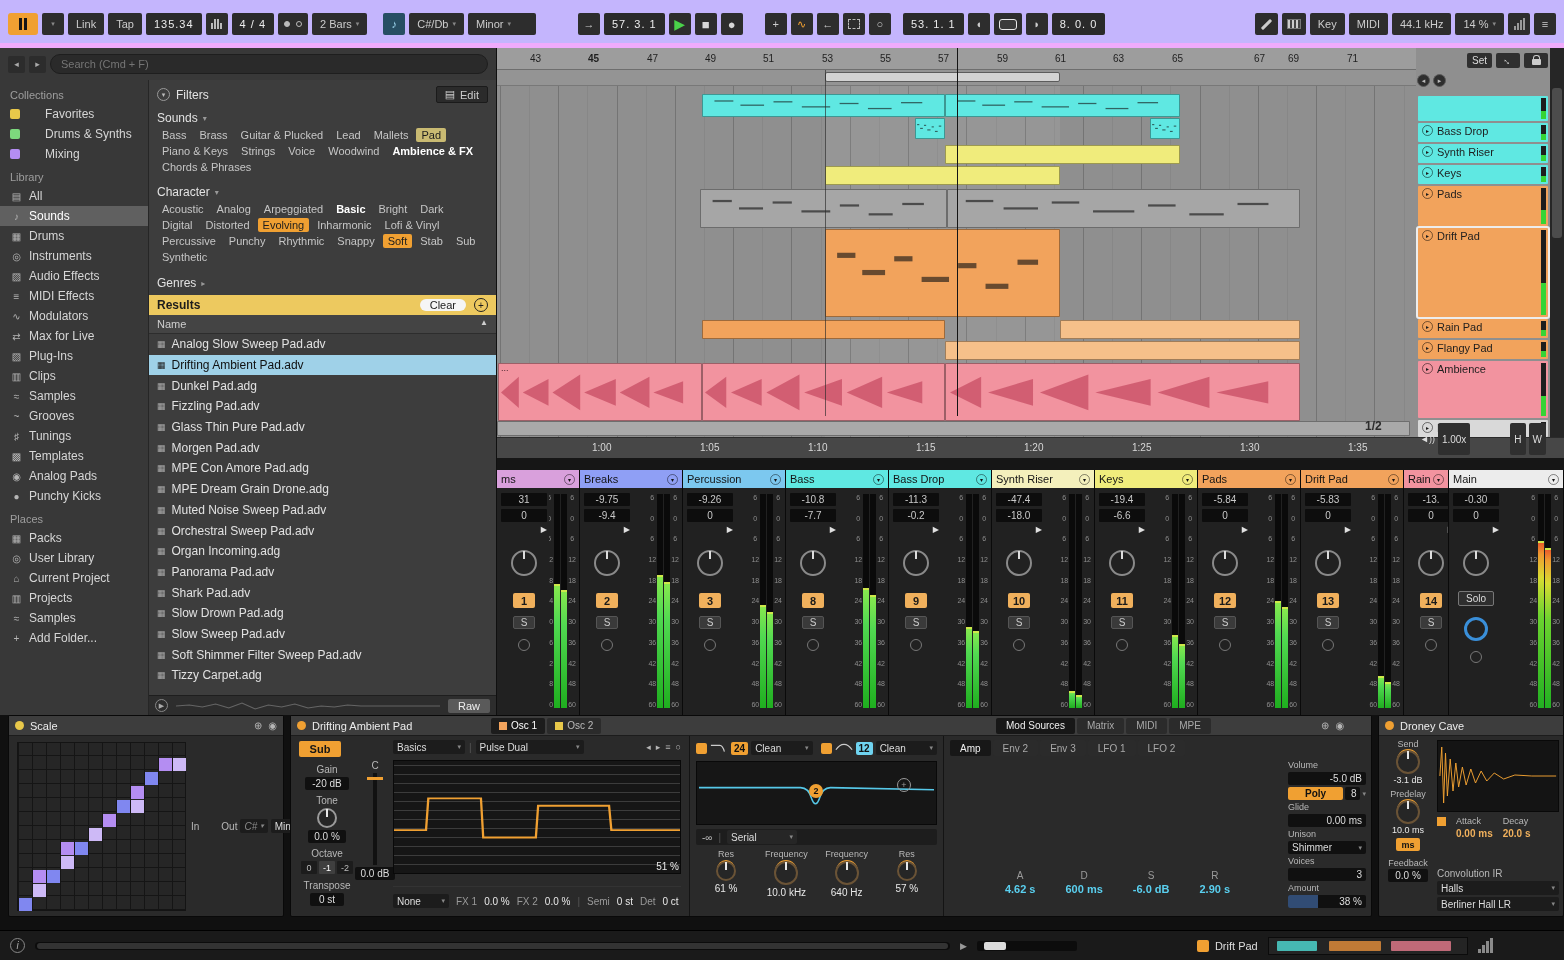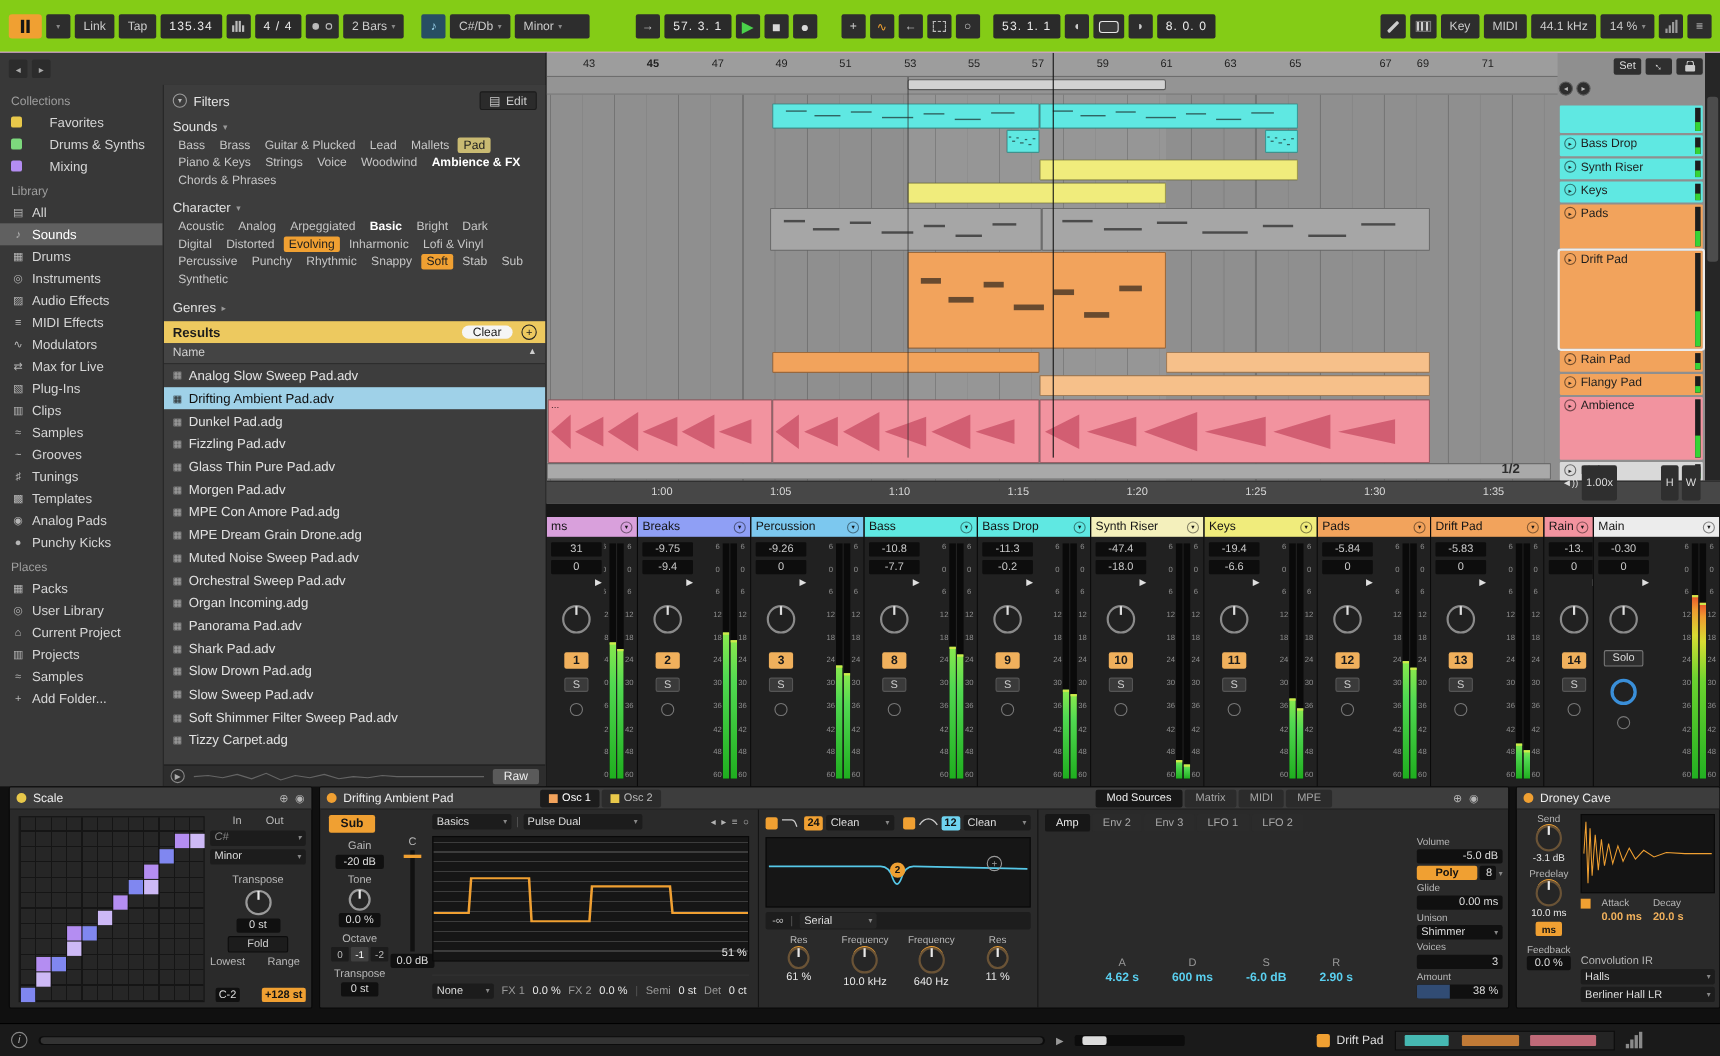--- a/index.html
+++ b/index.html
@@ -1,20 +1,20 @@
 <!DOCTYPE html>
 <html><head>
 <meta charset="utf-8">
 <style>
   *{box-sizing:border-box;margin:0;padding:0}
   body{background:#000;font-family:"Liberation Sans",sans-serif;-webkit-font-smoothing:antialiased}
   .app{position:relative;width:1564px;height:960px;background:#222;overflow:hidden}
 
   
-  .toolbar{position:absolute;left:0;top:0;width:1564px;height:48px;background:#84cc16;border-bottom:1px solid #f0abfc}
+  .toolbar{position:absolute;left:0;top:0;width:1564px;height:48px;background:#c4b5fd;border-bottom:5px solid #f0abfc}
   .tb-cluster{position:absolute;top:13px;display:flex;gap:4px;align-items:center}
   .tb{height:22px;display:inline-flex;align-items:center;gap:4px;padding:0 8px;background:#2d2d2d;border-radius:2px;color:#ccc;font-size:11px;white-space:nowrap}
   .tb.icon{padding:0 5px;min-width:22px;justify-content:center}
   .tb .caret{font-size:7px;color:#888}
   .logo{width:30px;height:22px;background:#f0a032;border-radius:3px;display:flex;align-items:center;justify-content:center;gap:2px}
   .logo i{display:block;width:3px;height:12px;background:#161616}
   .midi-chip{background:#274e63;color:#9fd7f0}
   .num-display{background:#2a2a2a;color:#ececec;letter-spacing:1px}
   .play-g{color:#4ad14a;font-size:14px}
   .stop-g,.rec-g{color:#d8d8d8;font-size:13px}
@@ -153,21 +153,21 @@
   .dd .arr{margin-left:auto;font-size:7px;color:#888}
   .dd.disabled{color:#8a8a8a;font-style:italic}
   .vbox2{height:13px;background:#101010;color:#ddd;font-size:10px;display:flex;align-items:center;justify-content:center;border-radius:2px;padding:0 3px}
   .knob{width:24px;height:24px;border-radius:50%;border:2px solid #9a9a9a;position:relative;background:#262626}
   .knob::after{content:'';position:absolute;left:50%;top:-1px;width:2px;height:8px;background:#e8e8e8;transform:translateX(-50%)}
   .knob.oarc{border-color:#6a5336;box-shadow:0 -2px 0 -1px #f0a032}
   
   .scale-grid{position:absolute;left:8px;top:6px;width:169px;height:169px;background:#262626;border:1px solid #141414;
     background-image:repeating-linear-gradient(0deg,#151515 0 1px,transparent 1px 14px),repeating-linear-gradient(90deg,#151515 0 1px,transparent 1px 14px)}
   .scale-cell{position:absolute;width:13px;height:13px}
-  .scale-right{position:absolute;left:182px;right:5px;top:5px;bottom:5px;display:flex;flex-direction:column;align-items:center;gap:3px}
+  .scale-right{position:absolute;left:182px;right:5px;top:5px;bottom:5px;display:flex;flex-direction:row;align-items:center;gap:3px}
   .inout{display:flex;gap:22px}
   .scale-right .dd{width:100%}
   .fold-btn{width:64%;height:15px;background:#1c1c1c;border:1px solid #0c0c0c;display:grid;place-items:center;border-radius:2px;color:#ccc}
   .minmax{display:flex;width:100%;justify-content:space-between;margin-top:auto;text-align:center}
   .minmax .col{display:flex;flex-direction:column;gap:18px;align-items:center}
   .range-box{background:#f0a032;color:#141414;font-weight:bold}
   
   .osc-tabs{position:absolute;left:200px;display:flex;gap:2px}
   .osc-tab{display:flex;gap:4px;align-items:center;padding:1px 8px;height:16px;background:#2b2b2b;color:#bbb;font-size:10px;border-radius:2px}
   .osc-tab.active{background:#1c1c1c;color:#fff}
@@ -360,20 +360,21 @@
           </span>
         </span>
       <span class="tb icon">≡</span>
     </div>
   </header>
 
   <aside class="browser">
     <div class="search-row">
       <span class="nav-arrow">◂</span>
       <span class="nav-arrow">▸</span>
+      <input class="search-input" placeholder="Search (Cmd + F)" style="">
     </div>
     <div class="browser-cols">
       <nav class="sidebar">
 
       <div class="side-sec">
           <div class="side-title">Collections</div>
           <div>
 
           <div class="side-item">
               <span class="swatch sw-yellow"></span>
@@ -1739,21 +1740,21 @@
               <span class="val">10.0 kHz</span>
             </div>
             <div class="fk">
               <span>Frequency</span>
               <div class="knob oarc" style="width:24px;height:24px"></div>
               <span class="val">640 Hz</span>
             </div>
             <div class="fk">
               <span>Res</span>
               <div class="knob oarc" style="width:20px;height:20px"></div>
-              <span class="val">11 %</span>
+              <span class="val">57 %</span>
             </div>
           </div>
         </div>
 
         <div class="mod-sec">
           <div class="env-tabs">
 
           <span class="mod-tab active">Amp</span>
               <span class="mod-tab">Env 2</span>
               <span class="mod-tab">Env 3</span>

